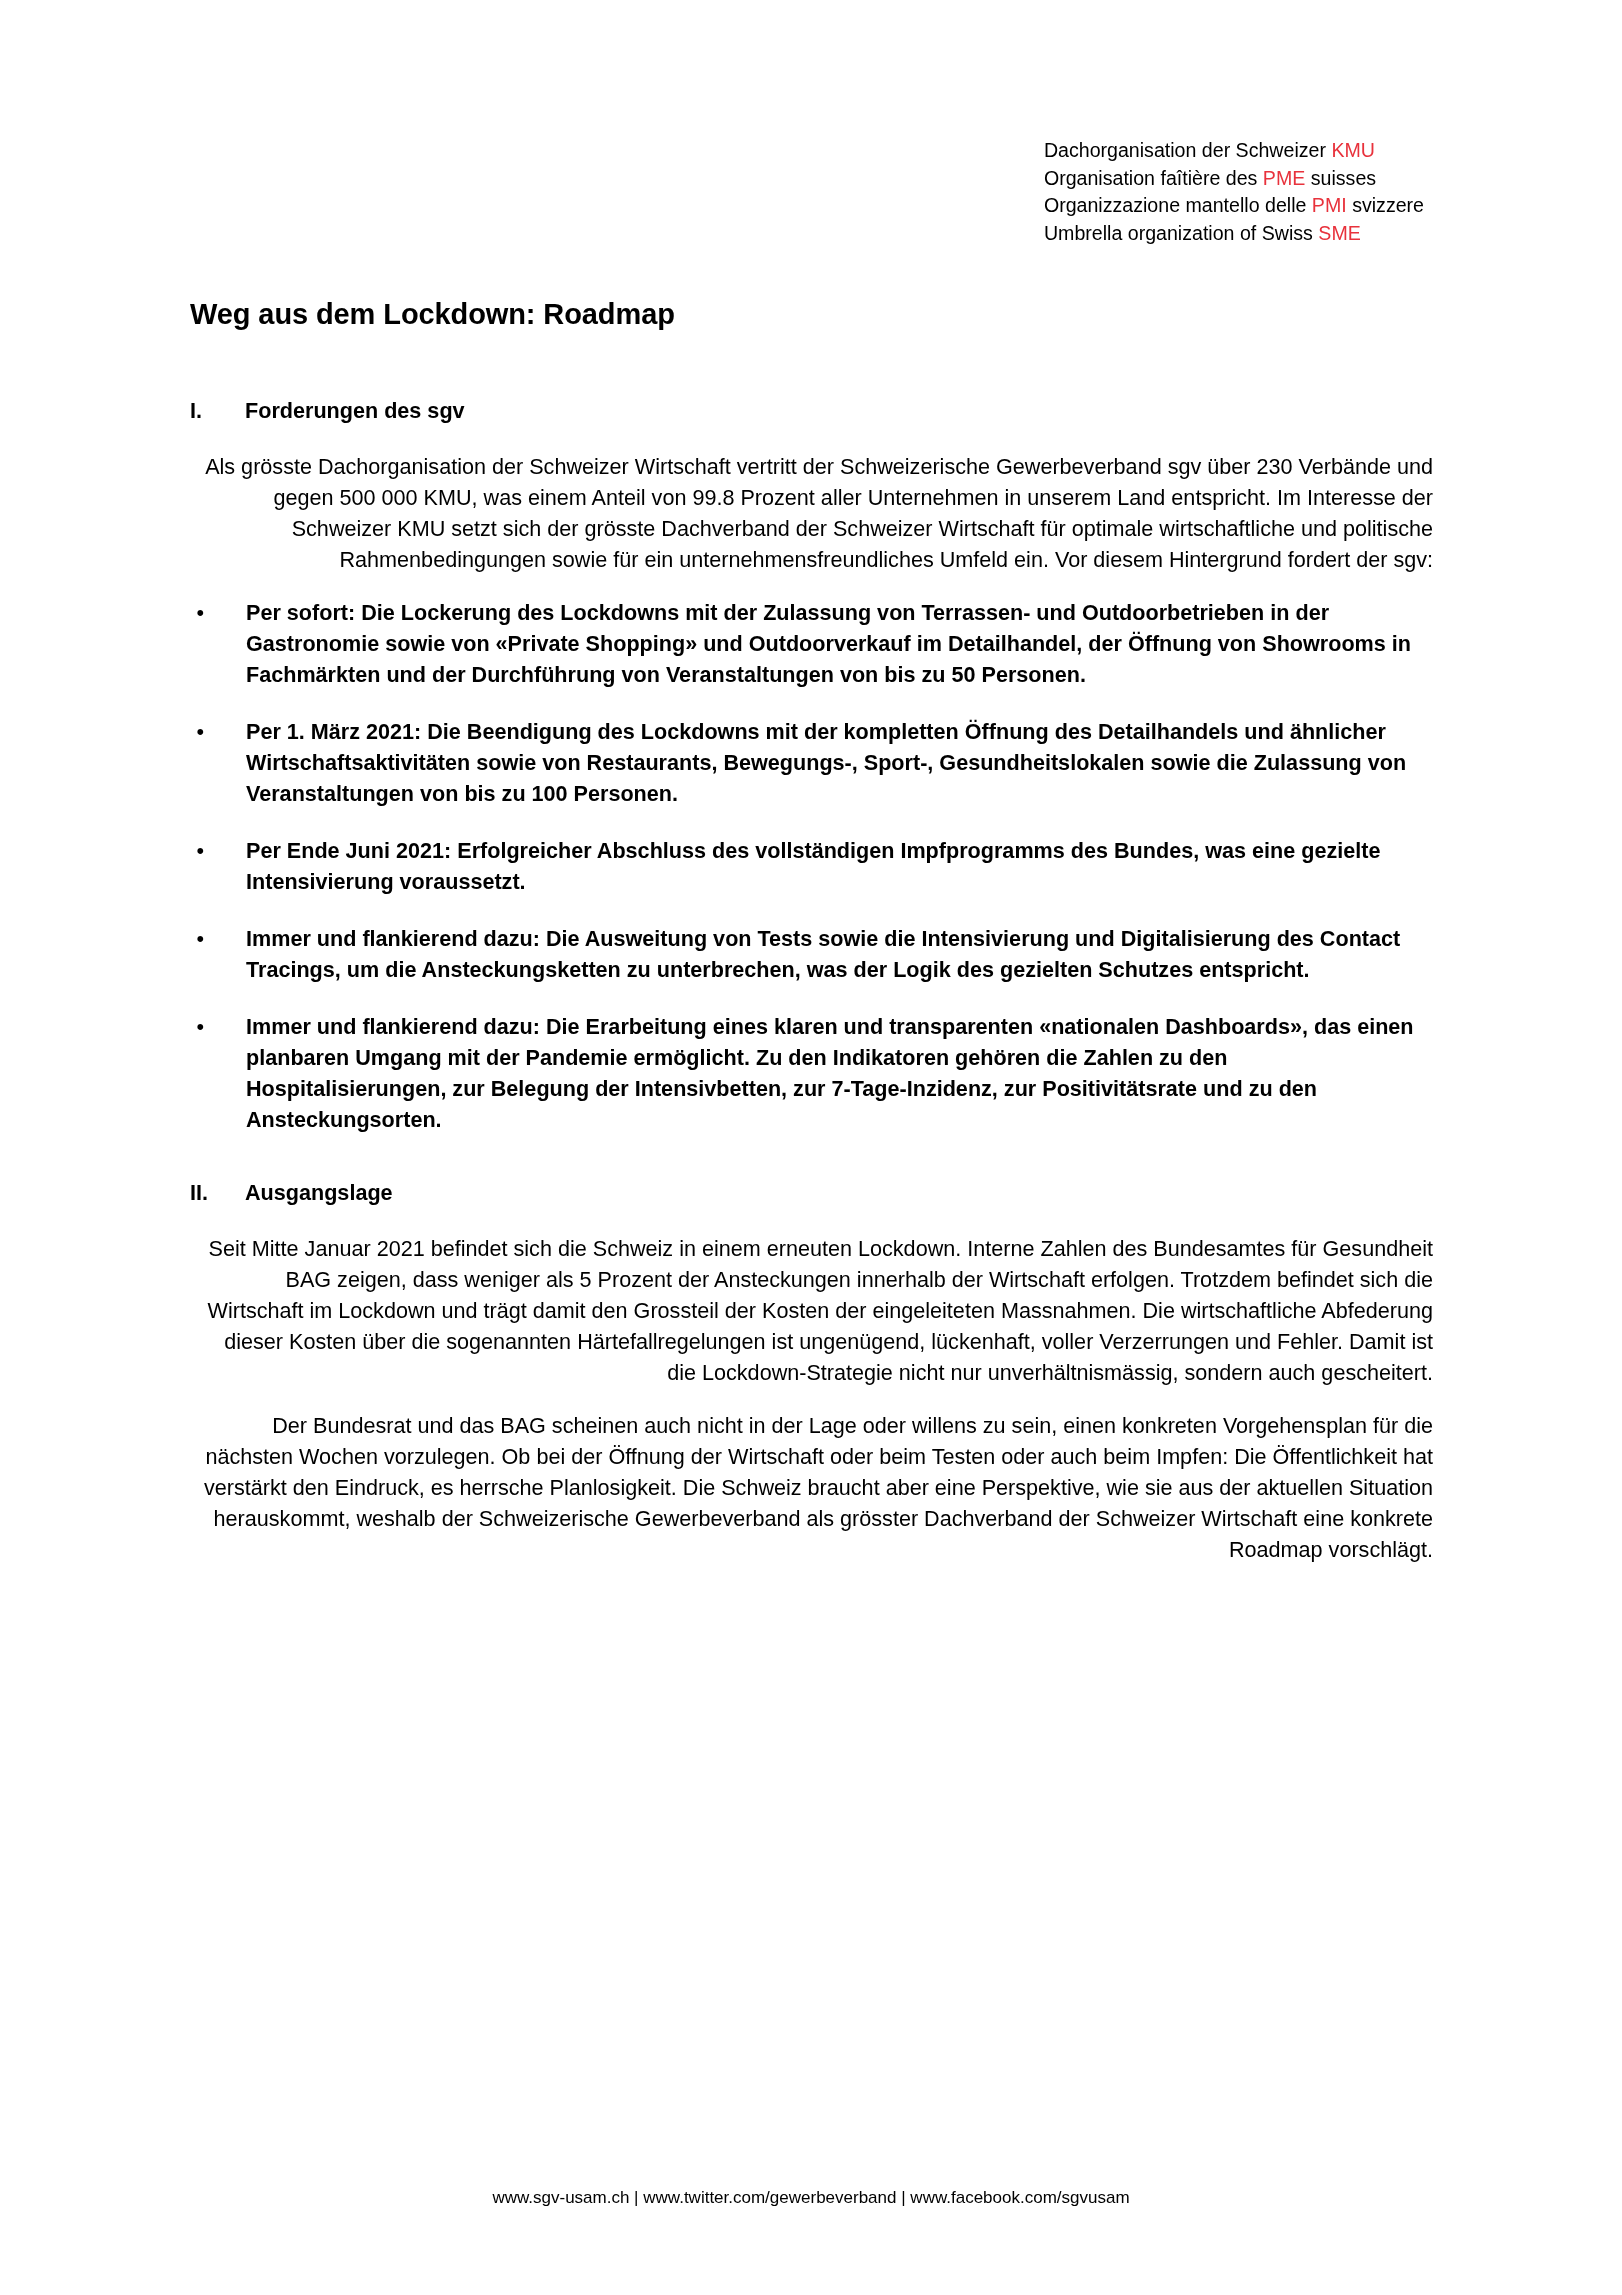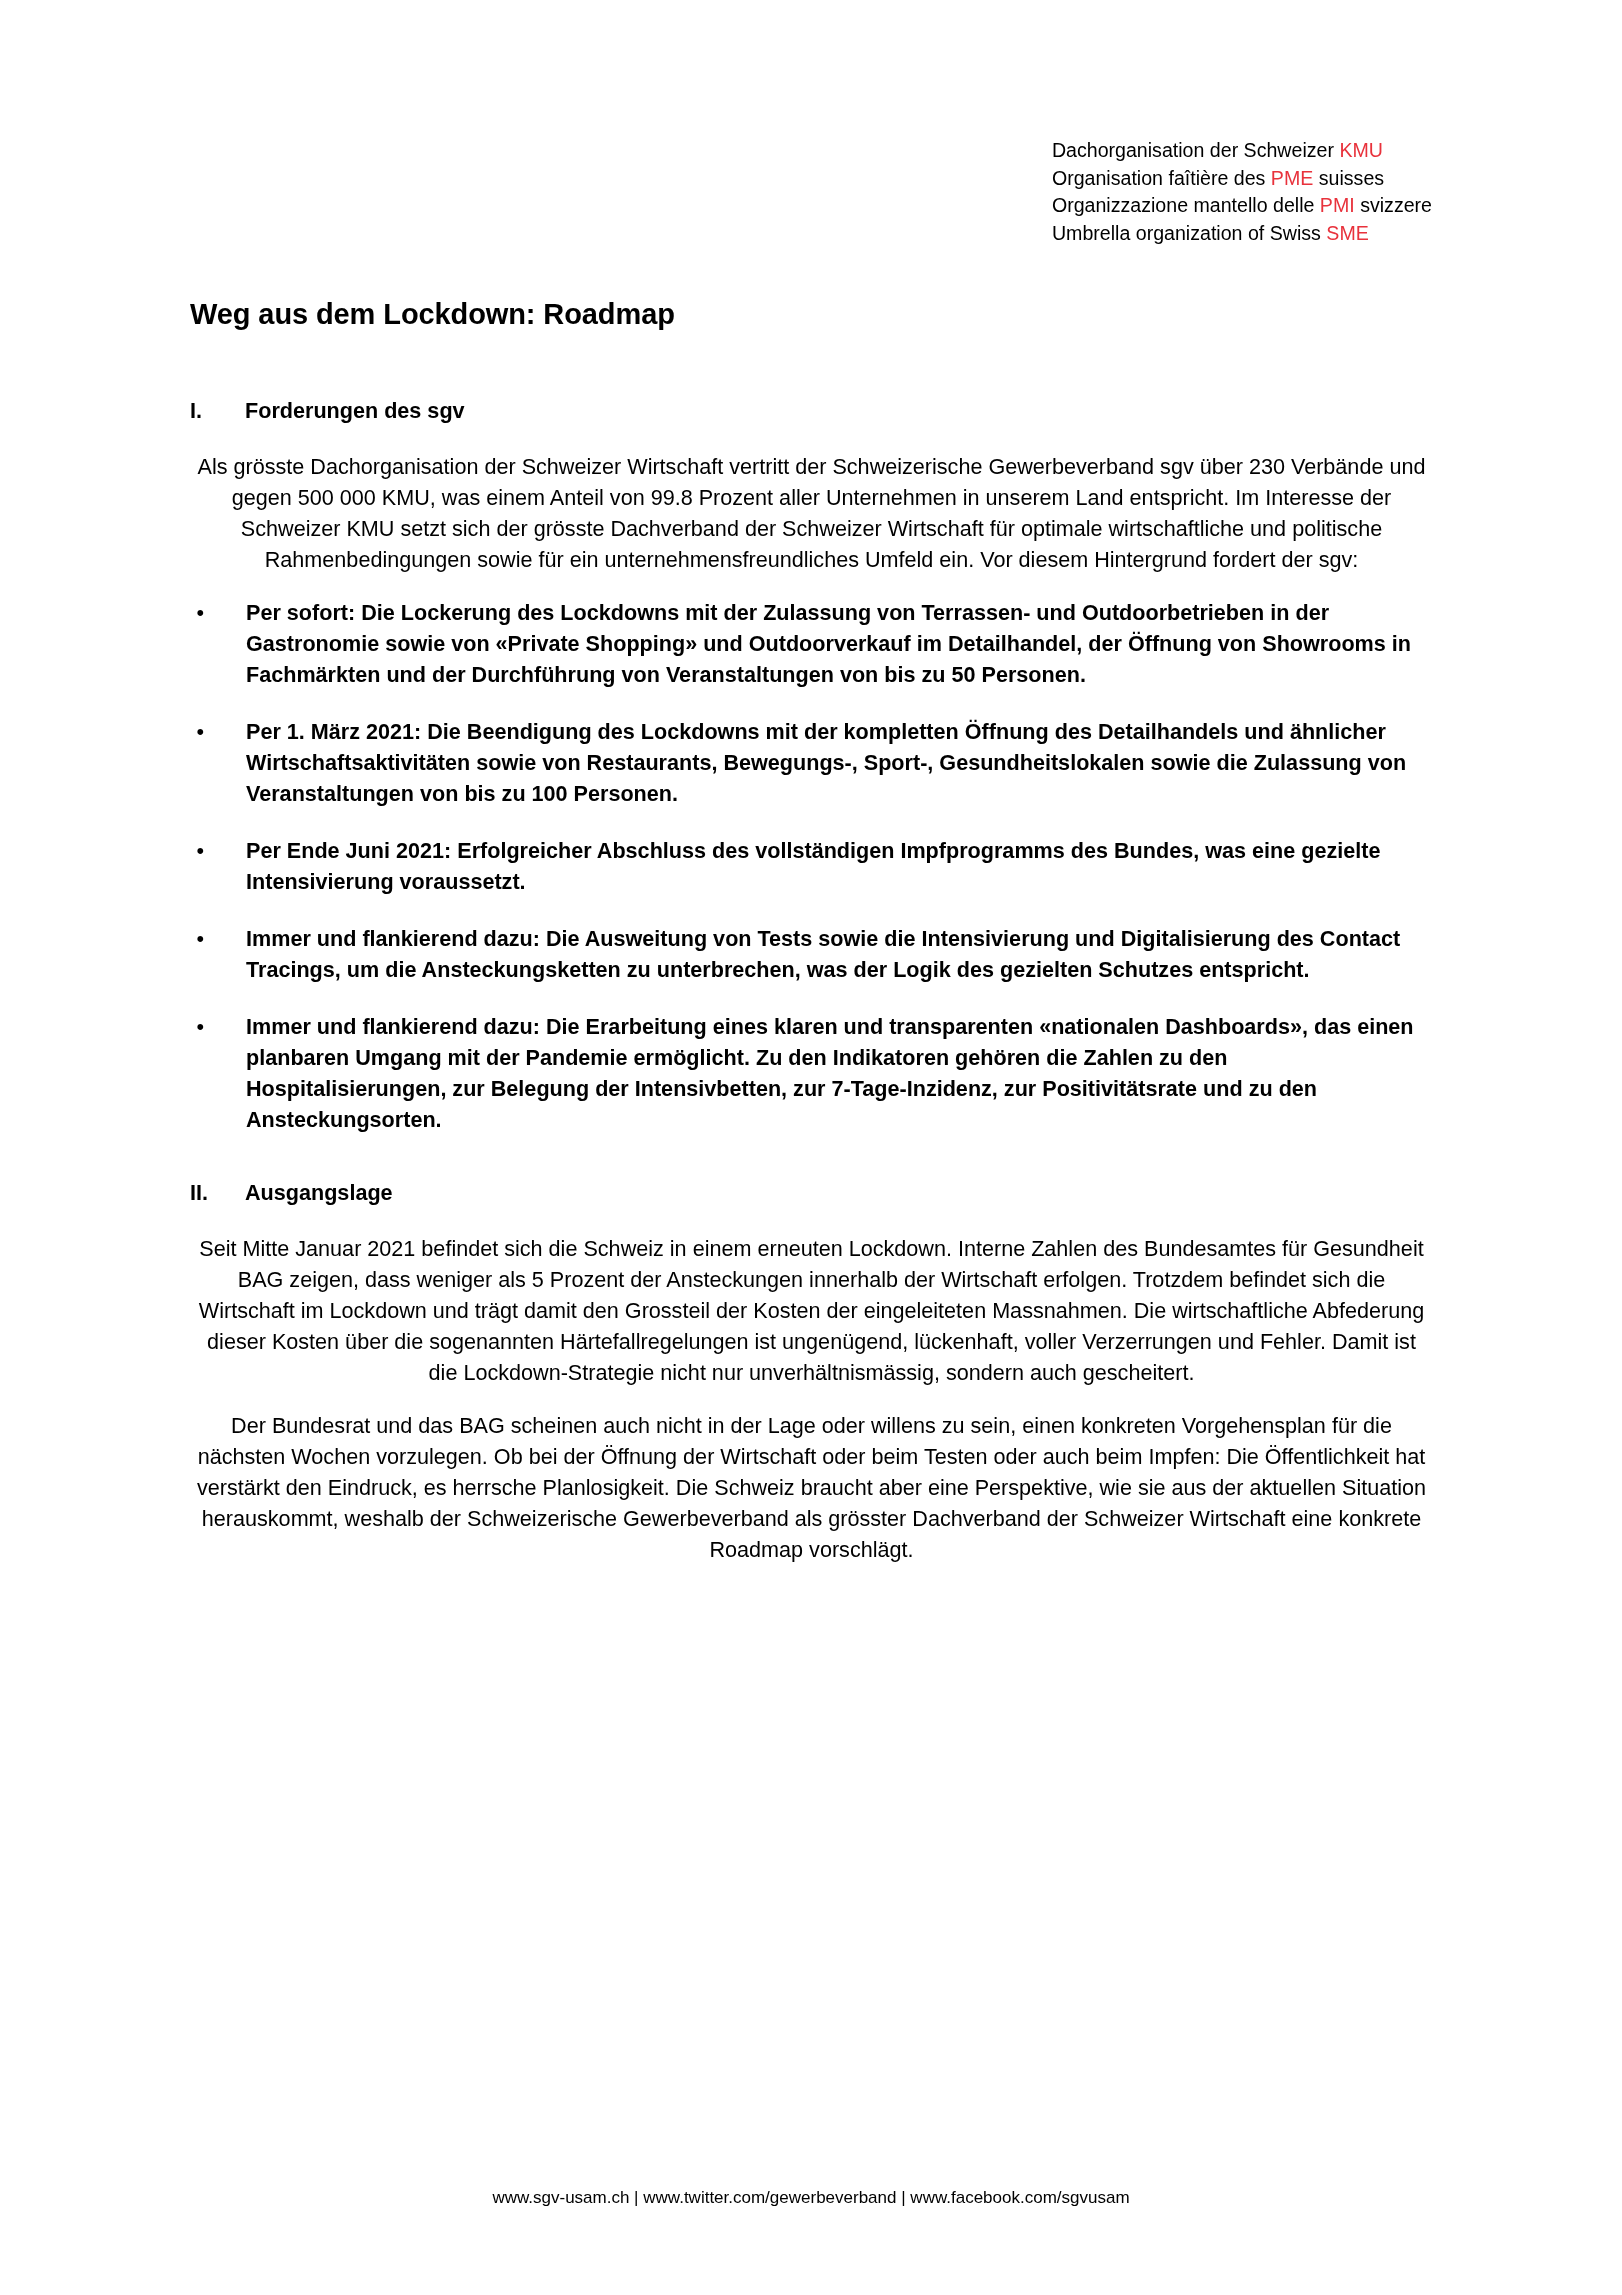--- a/index.html
+++ b/index.html
@@ -54,21 +54,21 @@
   .logo-emblem {
     position: relative;
     width: 68px;
     height: 73px;
     flex: 0 0 auto;
   }
   .logo-emblem svg { display: block; width: 68px; height: 73px; }
 
   .org-lines {
     position: absolute;
-    right: 0;
+    right: 8px;
     top: 0;
     text-align: left;
     font-size: 19.6px;
     line-height: 27.5px;
     color: #000000;
     white-space: nowrap;
   }
   .org-lines .acr { color: #e8323c; }
 
   
@@ -104,21 +104,21 @@
   .section-head .num {
     display: inline-block;
     width: 55px;
     flex: 0 0 55px;
   }
 
   p.body-par {
     font-size: 21.6px;
     line-height: 31px;
     margin: 0 0 22px 0;
-    text-align: center;
+    text-align: right;
   }
   p.body-par.last { margin-bottom: 0; }
 
   ul.demands {
     list-style: none;
     margin: 22px 0 0 0;
     padding: 0;
   }
   ul.demands li {
     position: relative;

